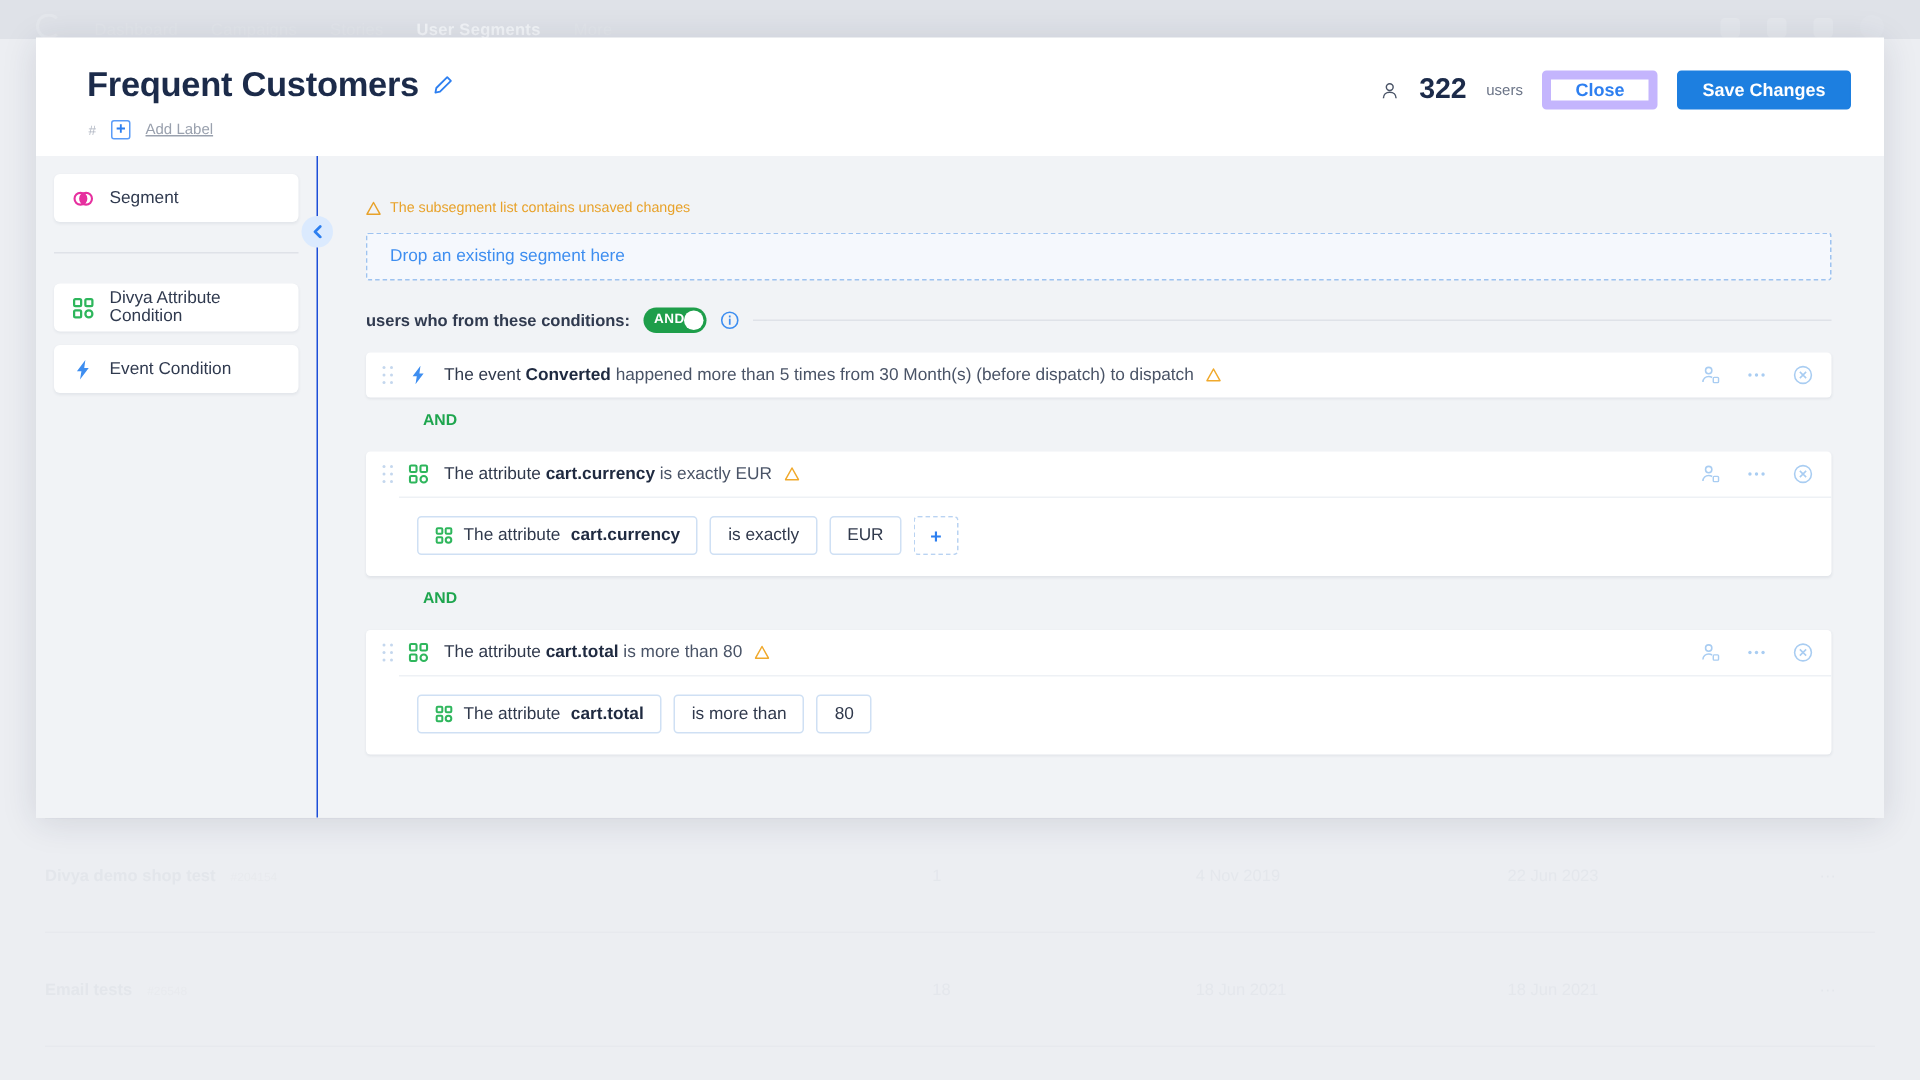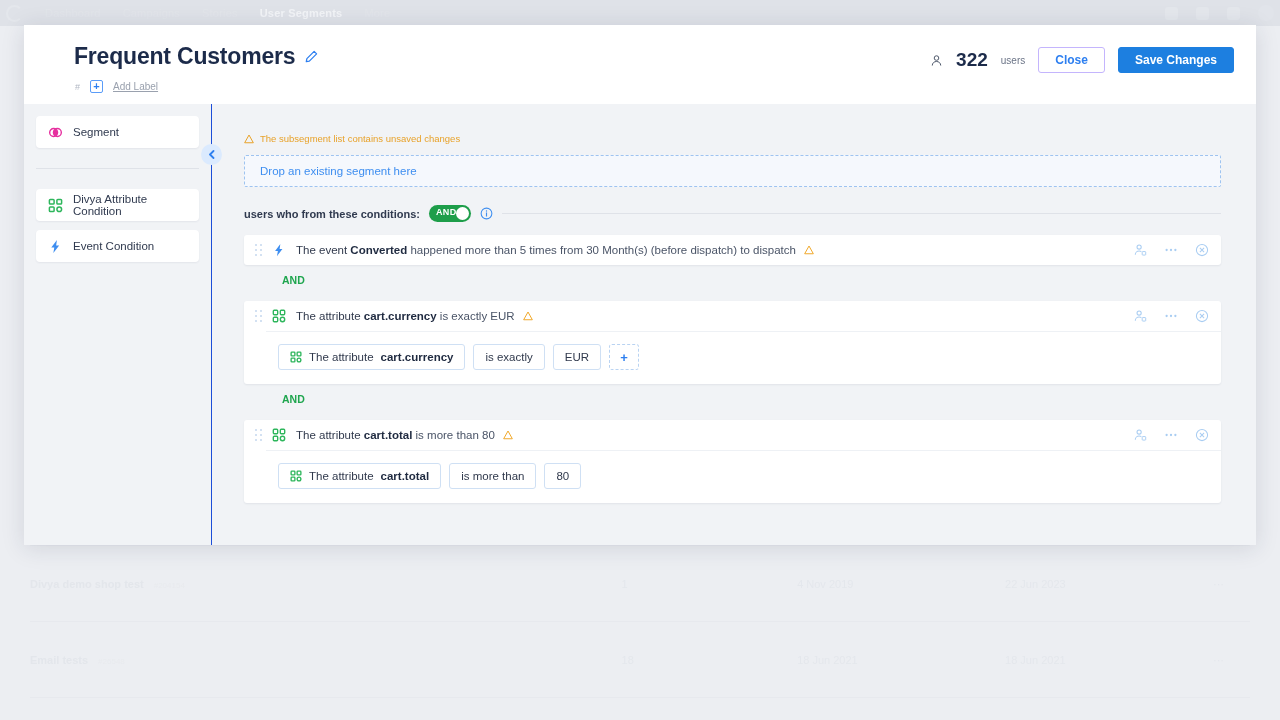--- a/index.html
+++ b/index.html
@@ -6,22 +6,22 @@
   html, body {
     width: 1280px; height: 720px;
     font-family: "Liberation Sans", sans-serif;
     background: #eef0f4;
     overflow: hidden;
   }
 
   
   .bg-app { position: absolute; inset: 0; background: #eceef2; }
   .bg-nav {
-    height: 26px; background: #dfe2e8; display: flex; align-items: center;
-    padding: 0 6px; gap: 22px;
+    height: 26px; background: #dfe2e8; display: flex; align-items: flex-end;
+    padding: 0 24px; gap: 22px;
   }
   .bg-logo {
     width: 17px; height: 17px; border-radius: 50%;
     border: 2px solid #e4e7ec; border-right-color: transparent;
     flex: 0 0 auto;
   }
   .bg-navitem { font-size: 11px; color: #e2e5ea; letter-spacing: .2px; }
   .bg-navitem.active { color: #f2f4f7; font-weight: bold; }
   .bg-nav-right { margin-left: auto; display: flex; align-items: center; gap: 18px; }
   .bg-icon { width: 13px; height: 13px; border-radius: 3px; background: #e4e7ec; }
@@ -40,21 +40,21 @@
   .bg-row .c-dots { width: 40px; }
 
   
   .modal {
     position: absolute; left: 24px; top: 25px; width: 1232px; height: 520px;
     background: #fff; box-shadow: 0 3px 22px rgba(30,40,70,.13);
     display: flex; flex-direction: column;
   }
   .modal-head {
     height: 79px; flex: 0 0 auto; display: flex; align-items: flex-start;
-    padding: 0 22px 0 28px; position: relative;
+    padding: 0 22px 0 12px; position: relative;
   }
   .head-left { padding-top: 18px; padding-left: 22px; }
   .title-row { display: flex; align-items: center; gap: 9px; }
   .title {
     font-size: 23px; font-weight: bold; color: #1c2b4a; letter-spacing: -.2px;
   }
   .pencil-icon { width: 14px; height: 14px; display: block; }
   .label-row {
     display: flex; align-items: center; gap: 10px; margin-top: 10px;
     padding-left: 1px;
@@ -73,21 +73,21 @@
   }
   .user-count { display: flex; align-items: center; gap: 13px; }
   .user-icon { width: 13px; height: 15px; align-self: center; }
   .count-num { font-size: 19px; font-weight: bold; color: #1c2b4a; }
   .count-label { font-size: 10px; color: #6b7487; }
   .btn {
     font-size: 12px; border-radius: 3px; height: 26px; padding: 0 16px;
     display: flex; align-items: center; justify-content: center;
     cursor: pointer; font-family: inherit;
   }
-  .btn-close { background: #fff; color: #2d7ff0; border: 1px solid #c4b5fd; font-weight: bold; }
+  .btn-close { background: #fff; color: #2d7ff0; border: 6px solid #c4b5fd; font-weight: bold; }
   .btn-save { background: #1d7fe0; color: #fff; border: 1px solid #1d7fe0; font-weight: bold; }
 
   .modal-body { flex: 1 1 auto; display: flex; background: #f1f3f6; position: relative; }
 
   
   .left-panel {
     width: 188px; flex: 0 0 auto; background: #f1f3f6; padding: 12px;
     border-right: 1px solid #1d4ed8; position: relative;
   }
   .panel-card {

